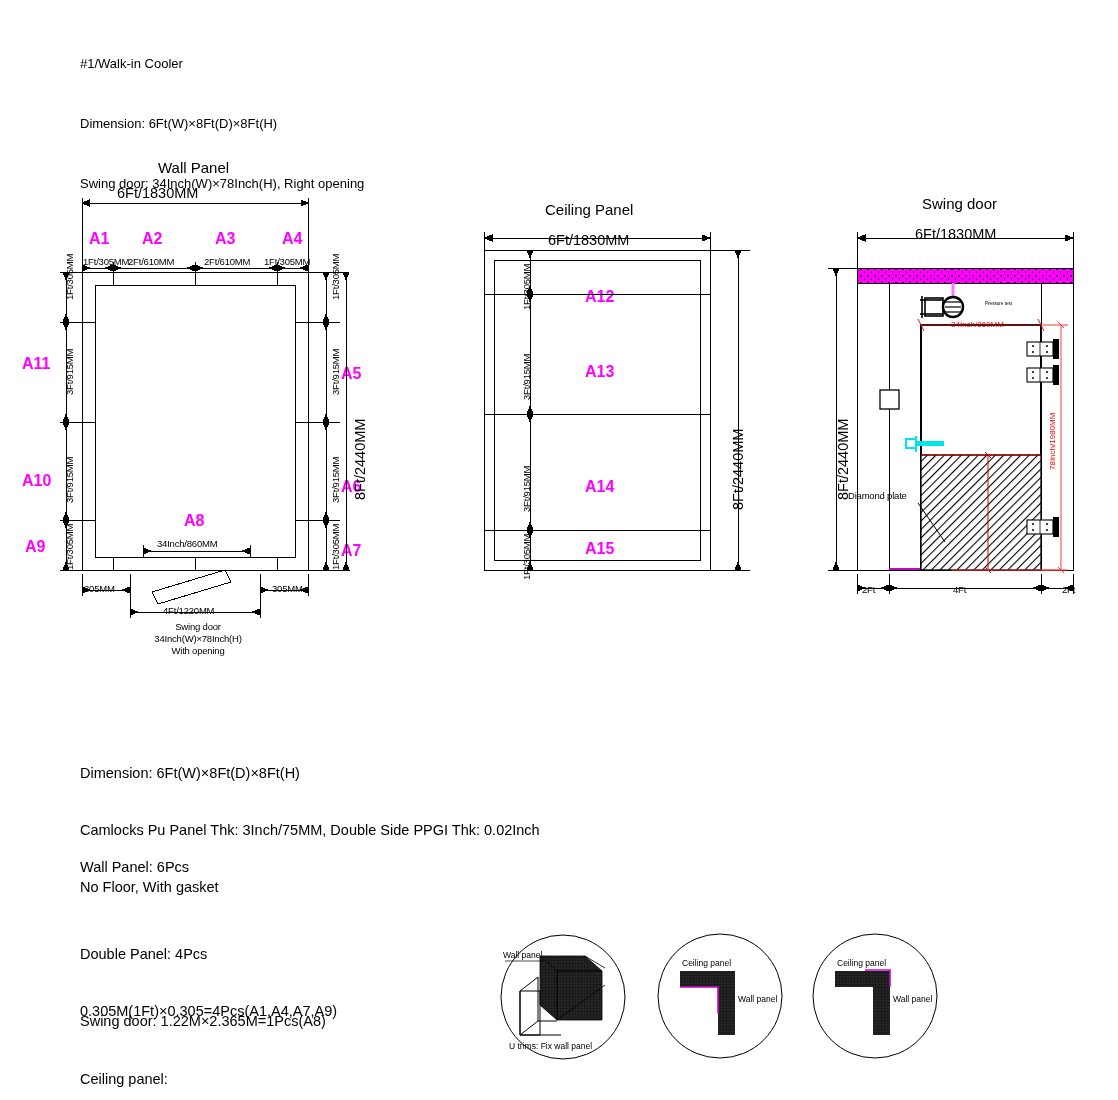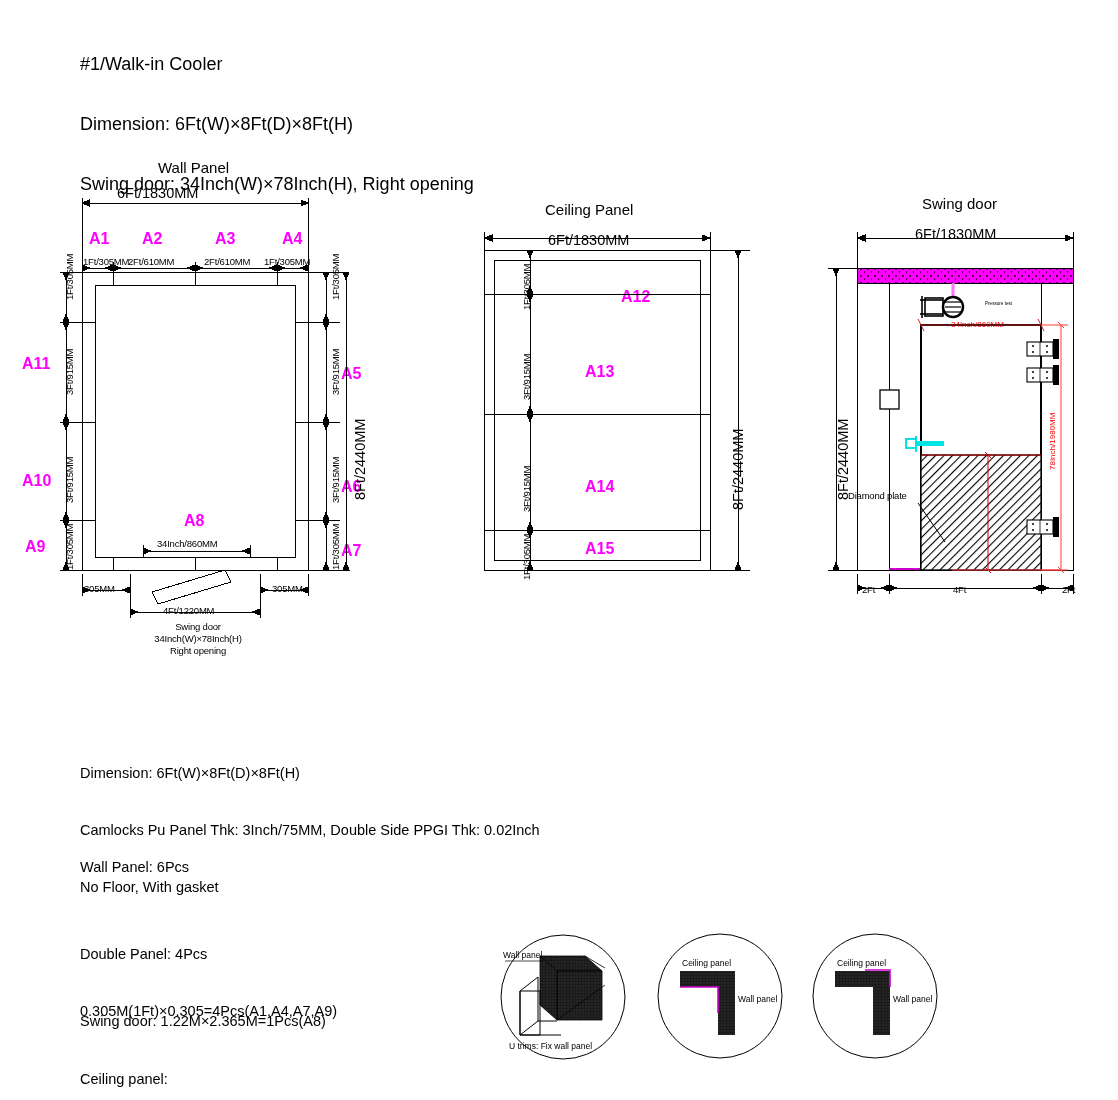--- a/index.html
+++ b/index.html
@@ -1,20 +1,20 @@
 <!DOCTYPE html>
 <html><head>
 <meta charset="utf-8">
 <style>
   html,body{margin:0;padding:0;background:#ffffff;}
   body{font-family:"Liberation Sans", sans-serif;color:#000;}
   #page{position:relative;width:1118px;height:1100px;overflow:hidden;background:#fff;}
   .abs{position:absolute;}
   .txt{white-space:pre;font-size:14.5px;line-height:19px;color:#000;}
-  .hdr{font-size:18px;line-height:20px;white-space:pre;}
+  .hdr{font-size:13px;line-height:20px;white-space:pre;}
   .title{font-size:15px;}
   .lbl-pink{color:#ff00ff;font-size:16px;font-weight:bold;}
   .dim{font-size:9.5px;letter-spacing:-0.2px;}
   .dim-big{font-size:14.5px;}
   .dim-sm{font-size:8px;}
   .rot90{transform:rotate(-90deg);transform-origin:left top;white-space:pre;}
   .red{color:#ff0000;}
   svg{display:block;overflow:visible;}
   .circ-lbl{font-size:8.5px;}
 </style>
@@ -66,21 +66,21 @@
   <div class="abs lbl-pink" style="left:184px;top:512px;">A8</div>
   <div class="abs dim" style="left:157px;top:538px;">34Inch/860MM</div>
 
   <div class="abs dim" style="left:84px;top:583px;">305MM</div>
   <div class="abs dim" style="left:272px;top:583px;">305MM</div>
   <div class="abs dim" style="left:163px;top:605px;">4Ft/1220MM</div>
 
   <div class="abs dim" style="left:140px;top:621px;text-align:center;width:116px;line-height:12px;">
     <div>Swing door</div>
     <div>34Inch(W)×78Inch(H)</div>
-    <div>Right opening</div>
+    <div>With opening</div>
   </div>
 
   <svg class="abs" style="left:0;top:0;" width="420" height="680">
     <g stroke="#000" fill="none" stroke-width="1" shape-rendering="crispEdges">
 
       <line x1="82" y1="203" x2="308" y2="203"></line>
       <path d="M82,203 l7,-3 l0,6 z" fill="#000"></path>
       <path d="M308,203 l-7,-3 l0,6 z" fill="#000"></path>
       <line x1="82" y1="198" x2="82" y2="272"></line>
       <line x1="308" y1="198" x2="308" y2="272"></line>
@@ -177,21 +177,21 @@
       <path d="M252,612 l8,-3 l0,6 z" fill="#000"></path>
       <line x1="130" y1="596" x2="130" y2="618"></line>
       <line x1="260" y1="596" x2="260" y2="618"></line>
     </g>
   </svg>
 
   <div class="abs title" style="left:545px;top:201px;">Ceiling Panel</div>
   <div class="abs dim-big" style="left:548px;top:232px;">6Ft/1830MM</div>
   <div class="abs dim-big rot90" style="left:730px;top:510px;">8Ft/2440MM</div>
 
-  <div class="abs lbl-pink" style="left:585px;top:288px;margin-left:36px;">A12</div>
+  <div class="abs lbl-pink" style="left:585px;top:288px;">A12</div>
   <div class="abs lbl-pink" style="left:585px;top:363px;">A13</div>
   <div class="abs lbl-pink" style="left:585px;top:478px;">A14</div>
   <div class="abs lbl-pink" style="left:585px;top:540px;">A15</div>
 
   <div class="abs dim rot90" style="left:521px;top:310px;">1Ft/305MM</div>
   <div class="abs dim rot90" style="left:521px;top:400px;">3Ft/915MM</div>
   <div class="abs dim rot90" style="left:521px;top:512px;">3Ft/915MM</div>
   <div class="abs dim rot90" style="left:521px;top:580px;">1Ft/305MM</div>
 
   <svg class="abs" style="left:460px;top:190px;" width="330" height="410">

